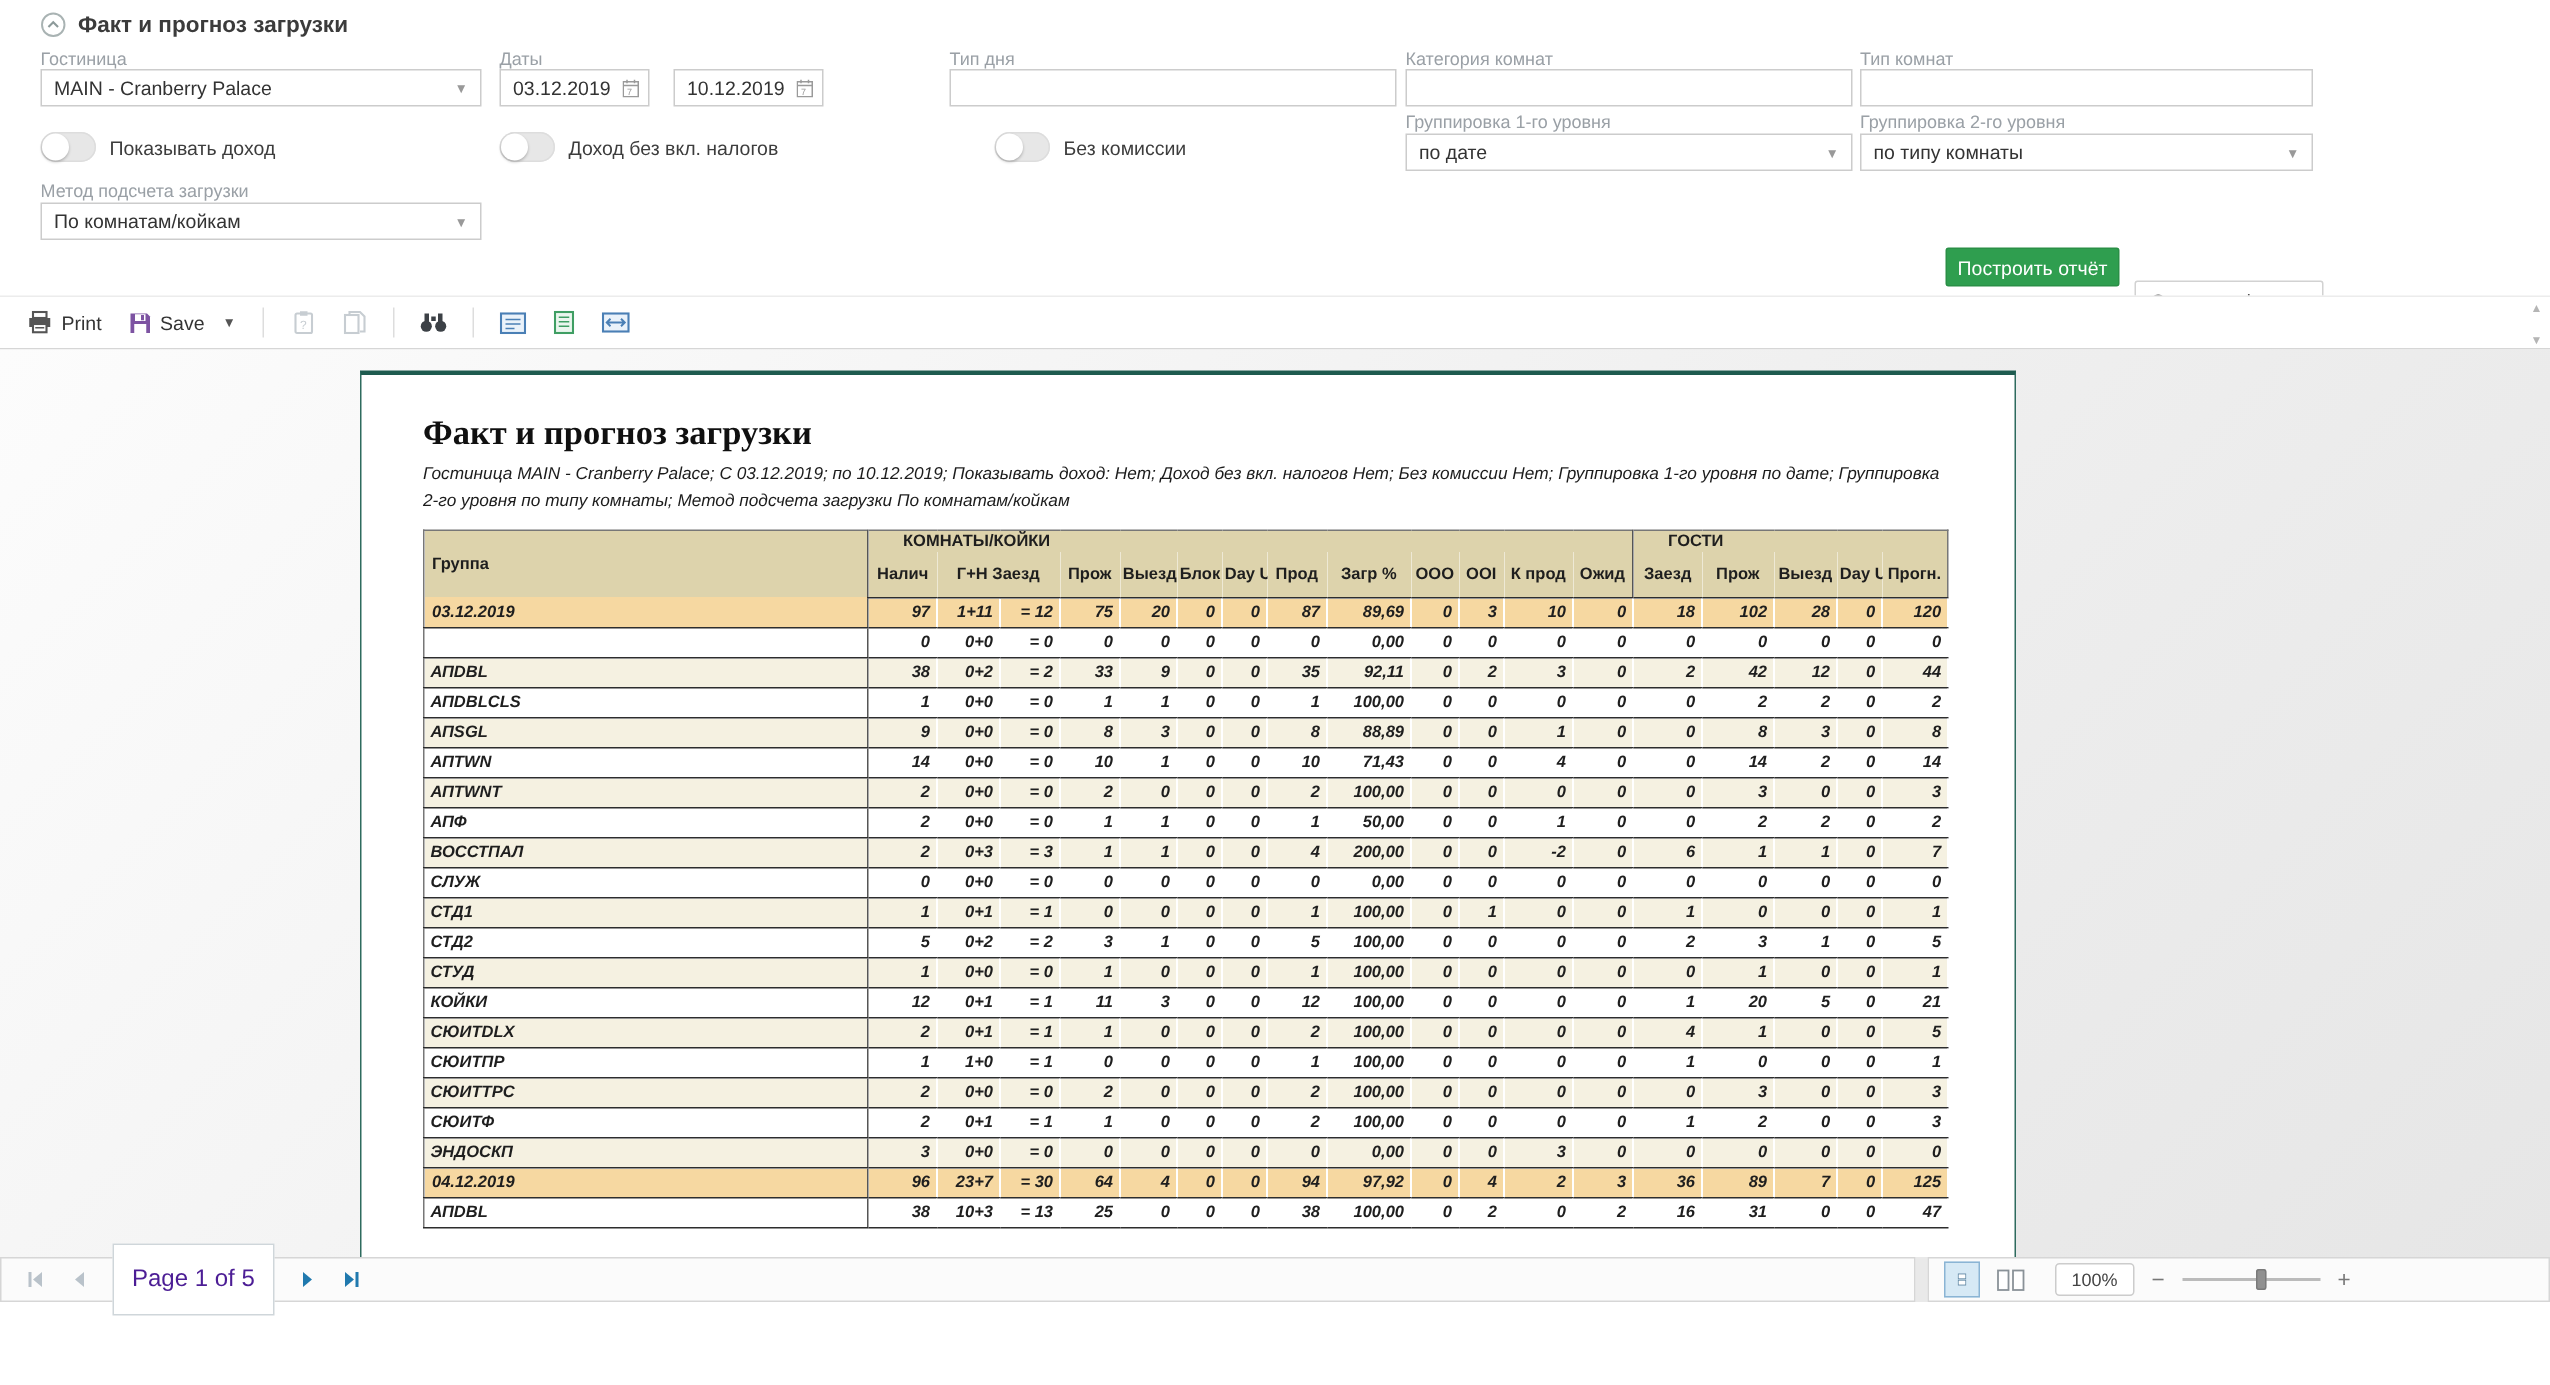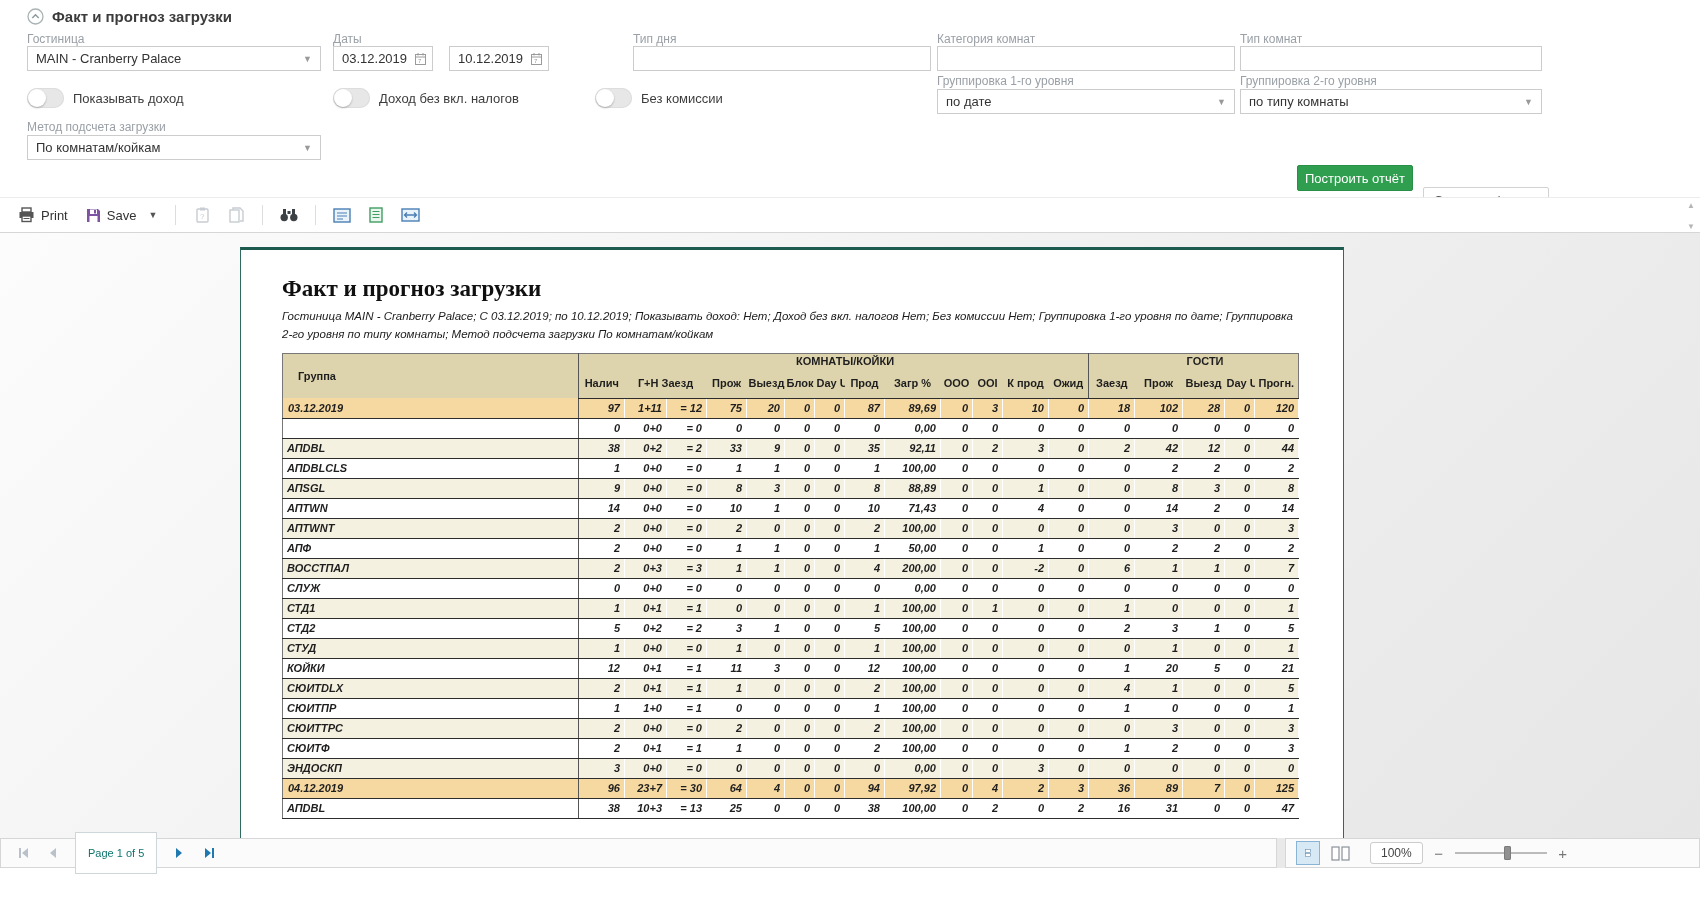--- a/index.html
+++ b/index.html
@@ -45,24 +45,24 @@
     background:linear-gradient(135deg,#fcfcfc 0%,#ececec 70%,#e6e6e6 100%); }
   #page { position:absolute; left:240px; top:14px; width:1104px; height:1100px; background:#fff;
     border:1px solid #2e6b5e; border-top:3px solid #1e5b4f; padding:26px 41px 0 41px; }
   #rep-title { font-family:"Liberation Serif", serif; font-weight:bold; font-size:23px; color:#101010; }
   #rep-subtitle { margin-top:6px; font-size:11.5px; font-style:italic; color:#1c1c1c; line-height:1.55; }
 
   
   table.rep { border-collapse:collapse; table-layout:fixed; width:1008px; margin-top:9px;
     font-size:11px; color:#1e1e1e; }
   table.rep th, table.rep td { overflow:hidden; white-space:nowrap; }
-  .hg { background:#ddd3ac; font-weight:bold; text-align:center; height:15px; font-size:11px;padding-left:23px; }
+  .hg { background:#ddd3ac; font-weight:bold; text-align:left; height:15px; font-size:11px;padding-left:23px; }
   .hc { background:#ddd3ac; font-weight:bold; text-align:center; height:30px; white-space:normal;
     line-height:1.15; vertical-align:middle; padding:1px 2px; }
-  .grp-h { text-align:left; padding-left:15px; vertical-align:middle; }
+  .grp-h { text-align:left; padding-left:5px; vertical-align:middle; }
   th.gbl, td.gbl { border-left:1px solid #555; }
   table.rep { border:1px solid #777; }
   table.rep thead tr:last-child th { border-bottom:1px solid #2d2d2d; }
   table.rep tbody td { border-bottom:1px solid #2d2d2d; height:20px; font-weight:bold;
     font-style:italic; padding:2px 4px; }
   td.grp { text-align:left; padding-left:22px; }
   tr.bg-date td.grp { padding-left:5px; }
   td.num { text-align:right; border-right:1px solid rgba(255,255,255,.8); }
   td.eq  { text-align:right; padding-left:6px; }
   tr.bg-date  { background:#f6d8a1; }
@@ -70,21 +70,21 @@
   tr.bg-white { background:#fff; }
   tr.plain td { font-weight:normal; font-style:normal; }
 
   
   #statusbar { position:absolute; left:0; top:838px; width:1700px; height:30px; background:#e9e9e9;
     display:flex; gap:8px; }
   .sb-panel { background:#fbfbfb; border:1px solid #d6d6d6; height:30px; display:flex; align-items:center; }
   #sb-left { width:1277px; padding-left:10px; gap:6px; }
   #sb-right { flex:1; padding:0 14px 0 10px; gap:8px; }
   .pg-btn { width:24px; height:22px; display:flex; align-items:center; justify-content:center; cursor:pointer; }
-  .pg-box { border:1px solid #cfd6da; padding:14px 12px; font-size:11px; color:#0f766e; background:#fff; margin:0 4px; }
+  .pg-box { border:1px solid #cfd6da; padding:14px 12px; font-size:16px; color:#4c1d95; background:#fff; margin:0 4px; }
   .vm-btn { width:24px; height:24px; border:1px solid transparent; display:flex; align-items:center;
     justify-content:center; cursor:pointer; }
   .vm-btn.sel { background:#d6e9f5; border:1px solid #8ab4d4; }
   .zoom-box { border:1px solid #ccc; border-radius:3px; padding:3px 10px; font-size:12px; color:#444;
     background:#fff; margin-left:10px; }
   .zoom-sign { font-size:15px; color:#777; cursor:pointer; width:16px; text-align:center; }
   .slider { position:relative; width:92px; height:14px; cursor:pointer; }
   .slider .track { position:absolute; left:0; right:0; top:6px; height:2px; background:#bbb; }
   .slider .handle { position:absolute; left:54%; top:0; width:7px; height:14px; border-radius:2px;
     background:#909090; box-shadow:0 0 0 1px #7a7a7a inset; }
@@ -145,21 +145,21 @@
         <div class="knob"></div>
       </div>
     <span class="tlabel">Показывать доход</span>
   </div>
   <div class="toggle-row" style="left:333px;top:88px">
     <div class="pill">
         <div class="knob"></div>
       </div>
     <span class="tlabel">Доход без вкл. налогов</span>
   </div>
-  <div class="toggle-row" style="left:595px;top:88px">
+  <div class="toggle-row" style="left:663px;top:88px">
     <div class="pill">
         <div class="knob"></div>
       </div>
     <span class="tlabel">Без комиссии</span>
   </div>
 
   <div class="flabel" style="left:937px;top:74px">Группировка 1-го уровня</div>
   <div class="sel" style="left:937px;top:89px;width:298px">
     <span>по дате</span>
     <span class="caret">▼</span>

